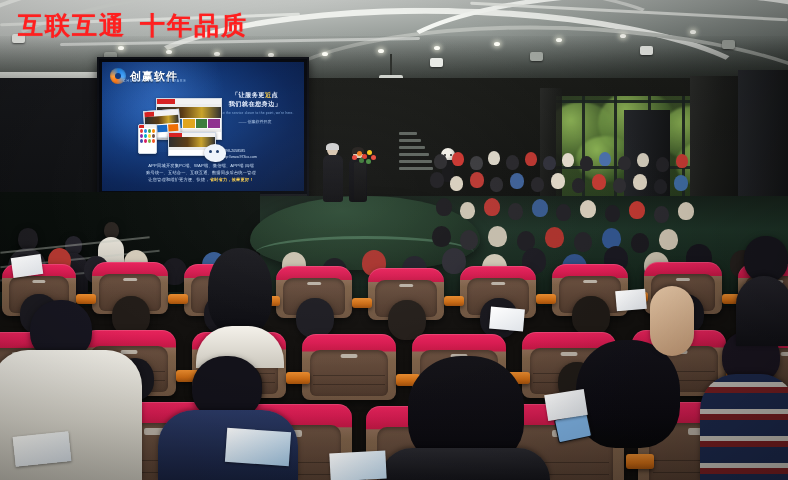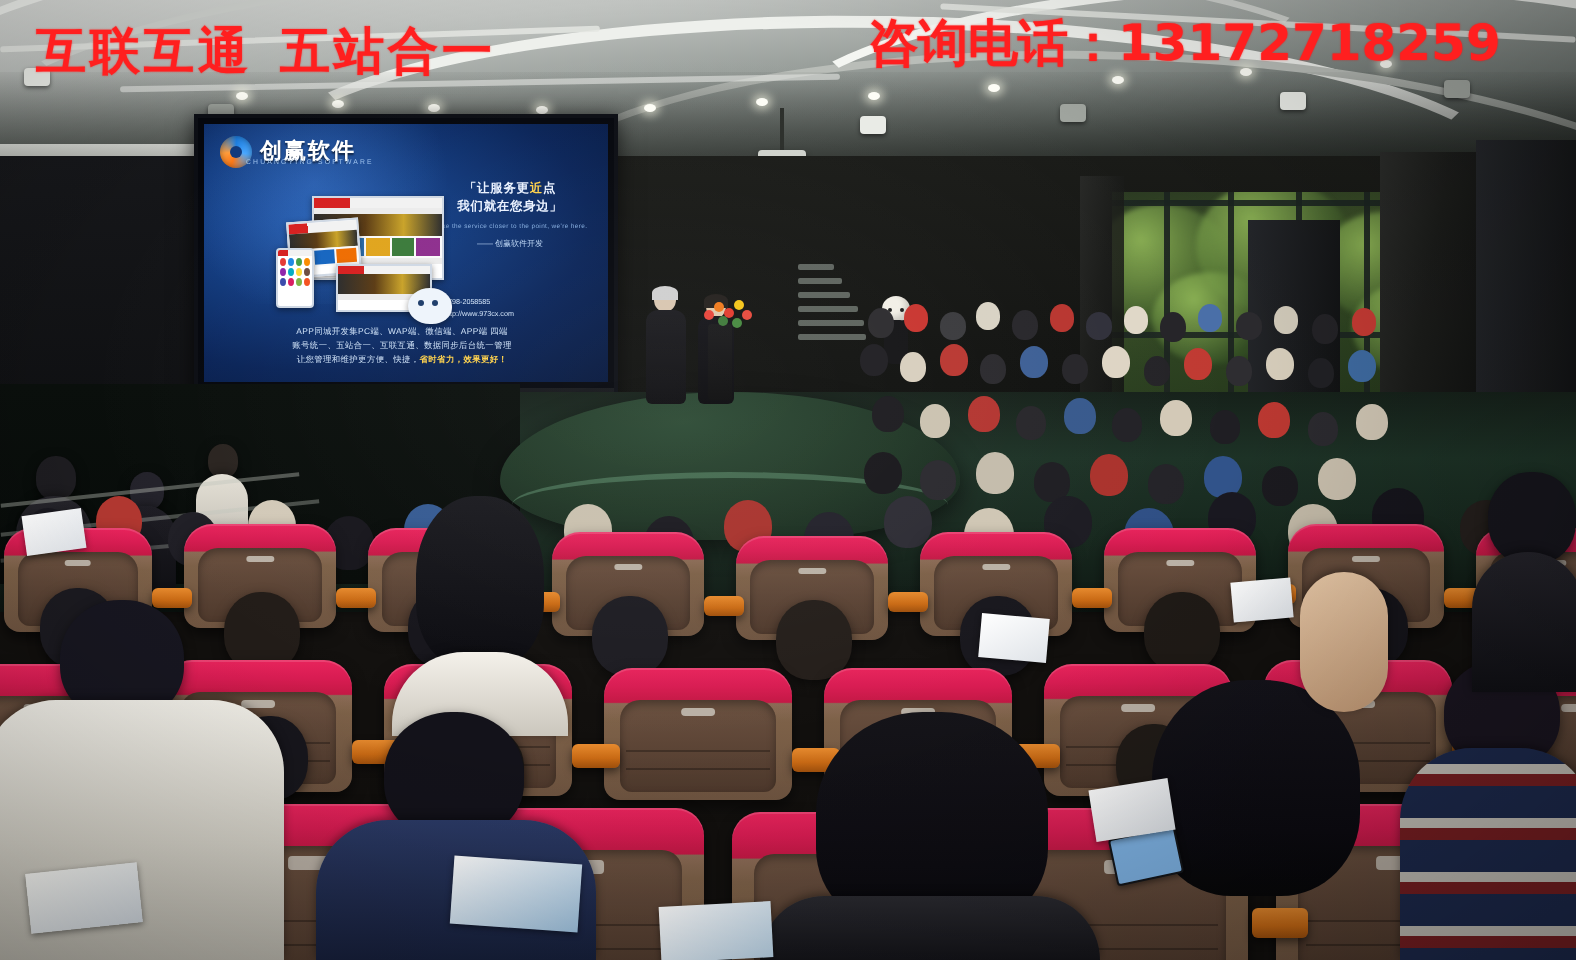--- a/index.html
+++ b/index.html
@@ -820,19 +820,16 @@
   <div class="paper" style="left:14px;top:434px;width:56px;height:30px;transform:rotate(-6deg);background:linear-gradient(160deg,#fbfbf7,#cfd6dd);"></div>
   <div class="paper" style="left:226px;top:430px;width:64px;height:34px;transform:rotate(4deg);background:linear-gradient(150deg,#ffffff,#9fc3e0);"></div>
   <div class="paper" style="left:330px;top:452px;width:56px;height:28px;transform:rotate(-3deg);background:linear-gradient(150deg,#ffffff,#bcd6ea);"></div>
   <div class="paper" style="left:12px;top:256px;width:30px;height:20px;transform:rotate(-8deg);"></div>
   <div class="paper" style="left:490px;top:308px;width:34px;height:22px;transform:rotate(5deg);"></div>
   <div class="paper" style="left:616px;top:290px;width:30px;height:20px;transform:rotate(-5deg);"></div>
 
   <div class="grade"></div>
 
   <div class="ovl" id="ovl-left">
-    <span>互联互通</span><span class="gap"></span><span>五站合一</span>
-  </div>
-  <div class="ovl" id="ovl-right">
-    <span>咨询电话：</span><span>13172718259</span>
+    <span>互联互通</span><span class="gap"></span><span>十年品质</span>
   </div>
 
 </div>
 
 </body></html>

